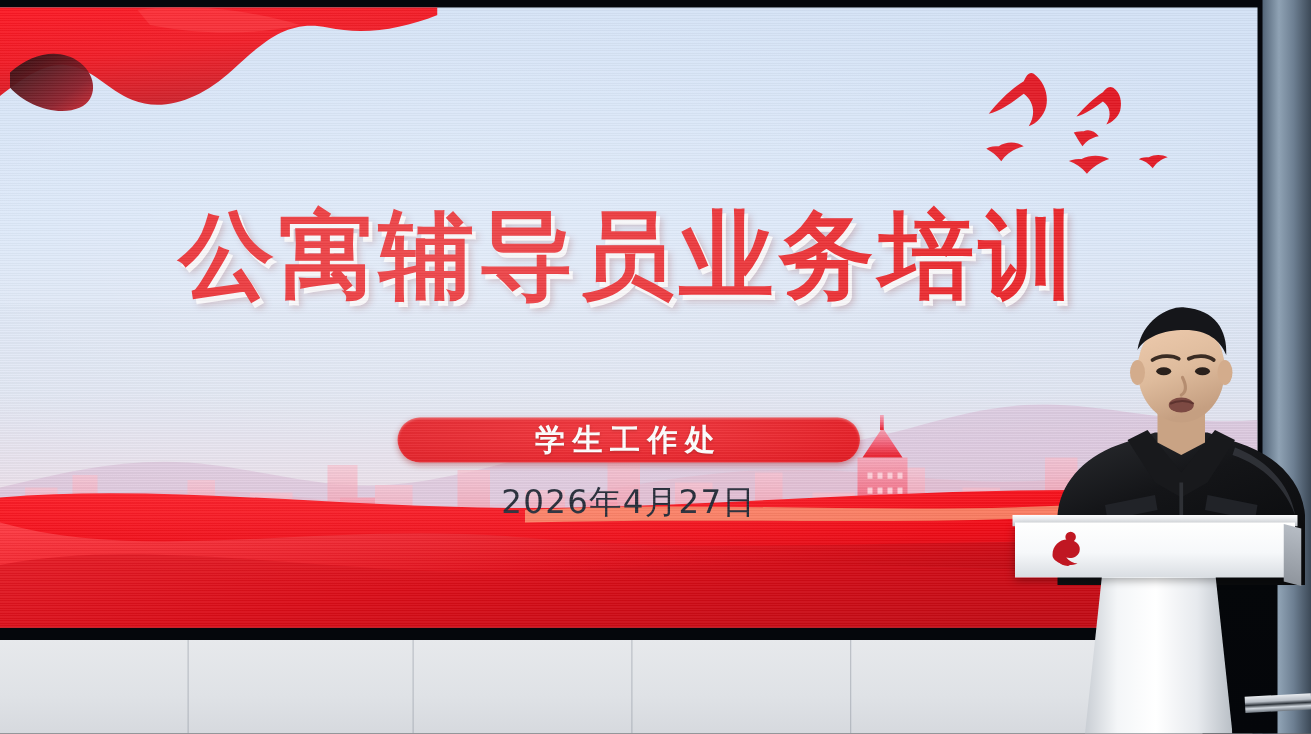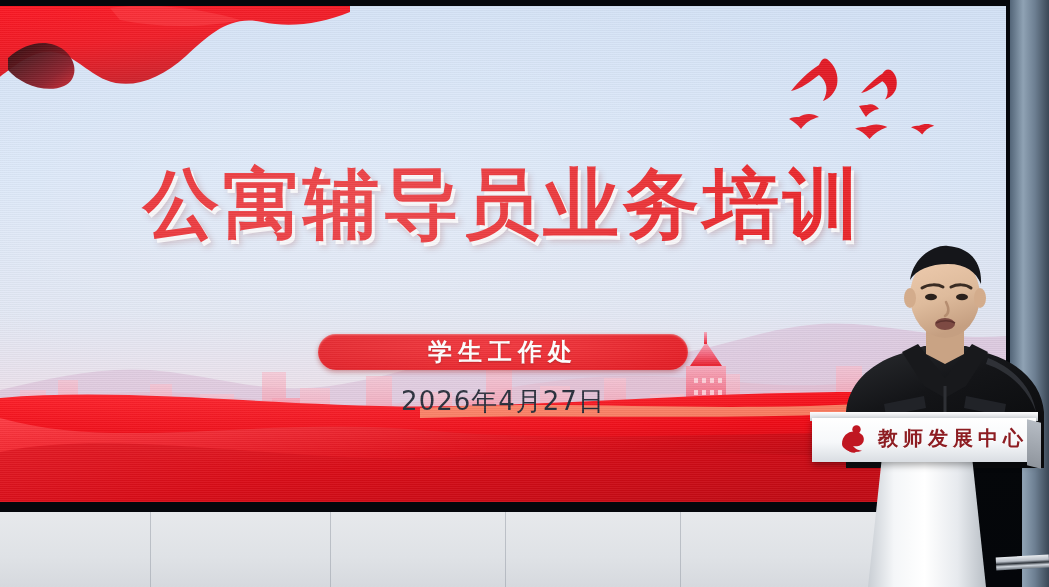--- a/index.html
+++ b/index.html
@@ -316,17 +316,16 @@
 
   <svg class="podium-logo" viewBox="0 0 34 34">
     <g fill="#c01722">
       <circle cx="20.5" cy="7.5" r="4.2"></circle>
       <path d="M6,22 C6,13.5 13,8.5 20,9.8 C26,11 29,15 27.5,19.5
                C26.2,23.4 21.5,25.2 17,24 C19.5,27 22.5,28.5 26,28.8
                C19,31.5 10.5,29.5 7,25 C6.3,24.1 6,23 6,22 Z"></path>
       <path d="M12.5,24.5 C14.5,27.5 17,29.5 20,30.6 C16,31.2 12.5,29.8 10.5,27 Z"></path>
     </g>
   </svg>
-  <div class="podium-text">教师发展中心</div>
 
   <div class="table-edge"></div>
 
 </div>
 
 </body></html>

